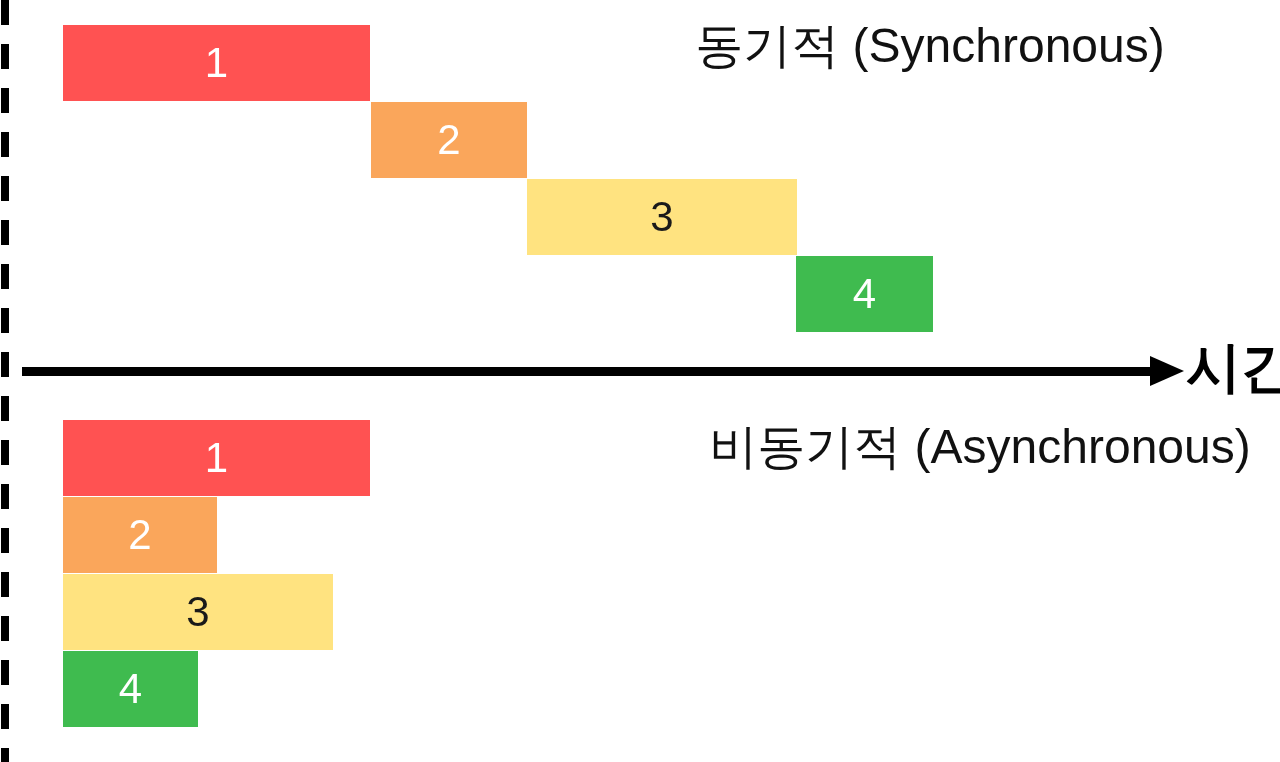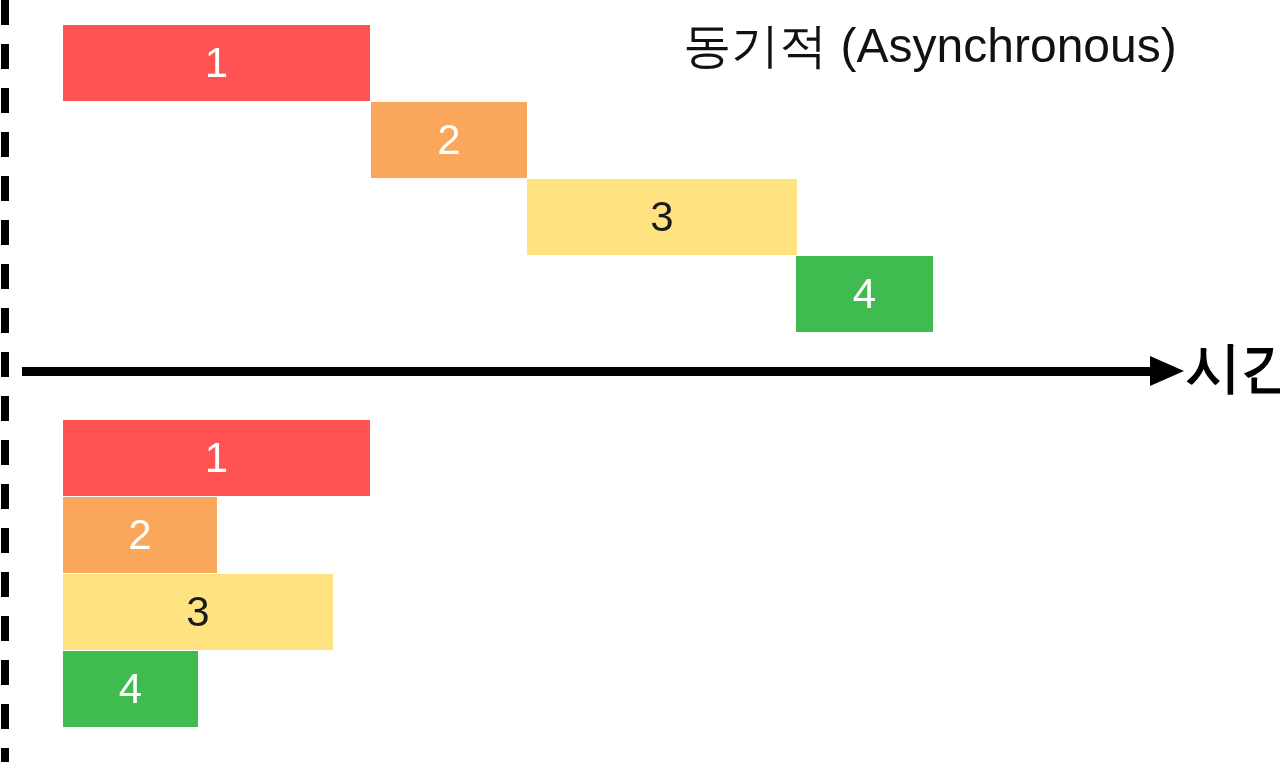--- a/index.html
+++ b/index.html
@@ -59,41 +59,42 @@
     white-space: nowrap;
   }
 </style>
 </head>
 <body>
 
 <div id="canvas">
 
   <div class="dashed-line"></div>
 
-  <div class="section-title" id="sync-title">동기적 (Asynchronous)</div>
+  <div class="section-title" id="sync-title">동기적 (Synchronous)</div>
 
   <div id="sync-bars">
       <div class="task-bar" style="left: 63px; top: 25px; width: 307px; height: 76px; background: rgb(255, 82, 82);">
         <span style="color: rgb(255, 255, 255);">1</span>
       </div>
       <div class="task-bar" style="left: 371px; top: 102px; width: 156px; height: 76px; background: rgb(250, 166, 91);">
         <span style="color: rgb(255, 255, 255);">2</span>
       </div>
       <div class="task-bar" style="left: 527px; top: 179px; width: 270px; height: 76px; background: rgb(255, 227, 128);">
         <span style="color: rgb(26, 26, 26);">3</span>
       </div>
       <div class="task-bar" style="left: 796px; top: 256px; width: 137px; height: 76px; background: rgb(63, 187, 79);">
         <span style="color: rgb(255, 255, 255);">4</span>
       </div>
     </div>
 
   <div class="axis-line"></div>
   <div class="axis-arrowhead"></div>
   <div class="axis-label">시간</div>
 
+  <div class="section-title" id="async-title">비동기적 (Asynchronous)</div>
 
   <div id="async-bars">
       <div class="task-bar" style="left: 63px; top: 420px; width: 307px; height: 76px; background: rgb(255, 82, 82);">
         <span style="color: rgb(255, 255, 255);">1</span>
       </div>
       <div class="task-bar" style="left: 63px; top: 497px; width: 154px; height: 76px; background: rgb(250, 166, 91);">
         <span style="color: rgb(255, 255, 255);">2</span>
       </div>
       <div class="task-bar" style="left: 63px; top: 574px; width: 270px; height: 76px; background: rgb(255, 227, 128);">
         <span style="color: rgb(26, 26, 26);">3</span>

